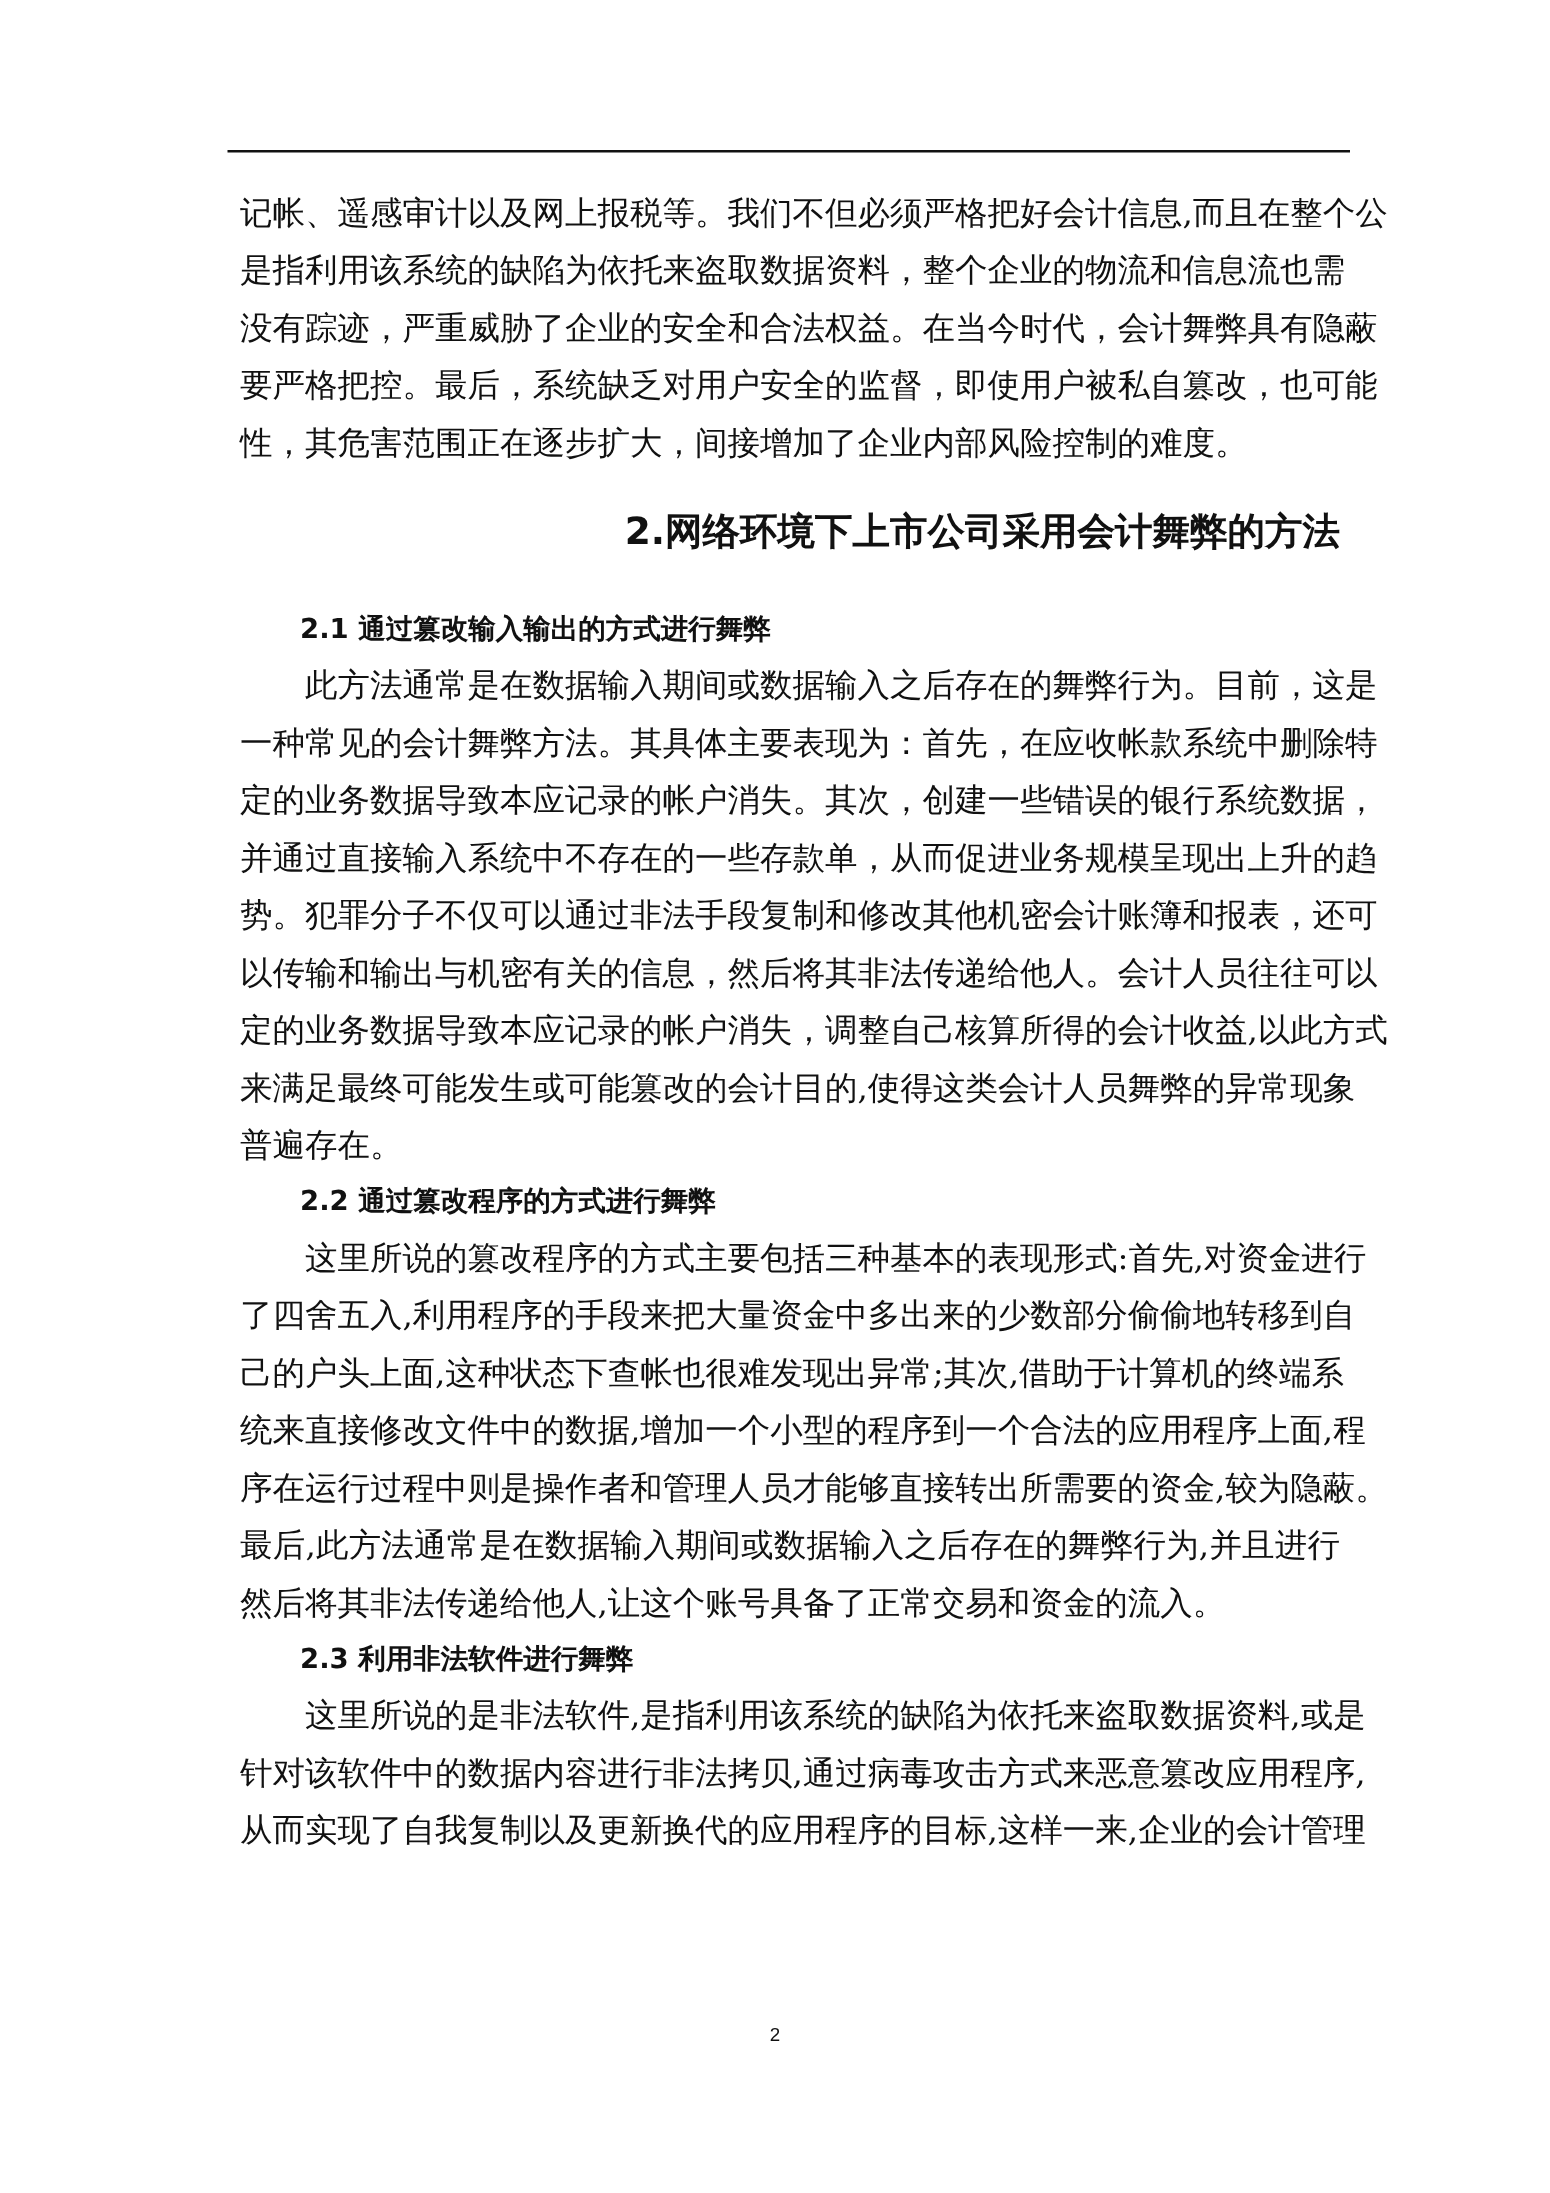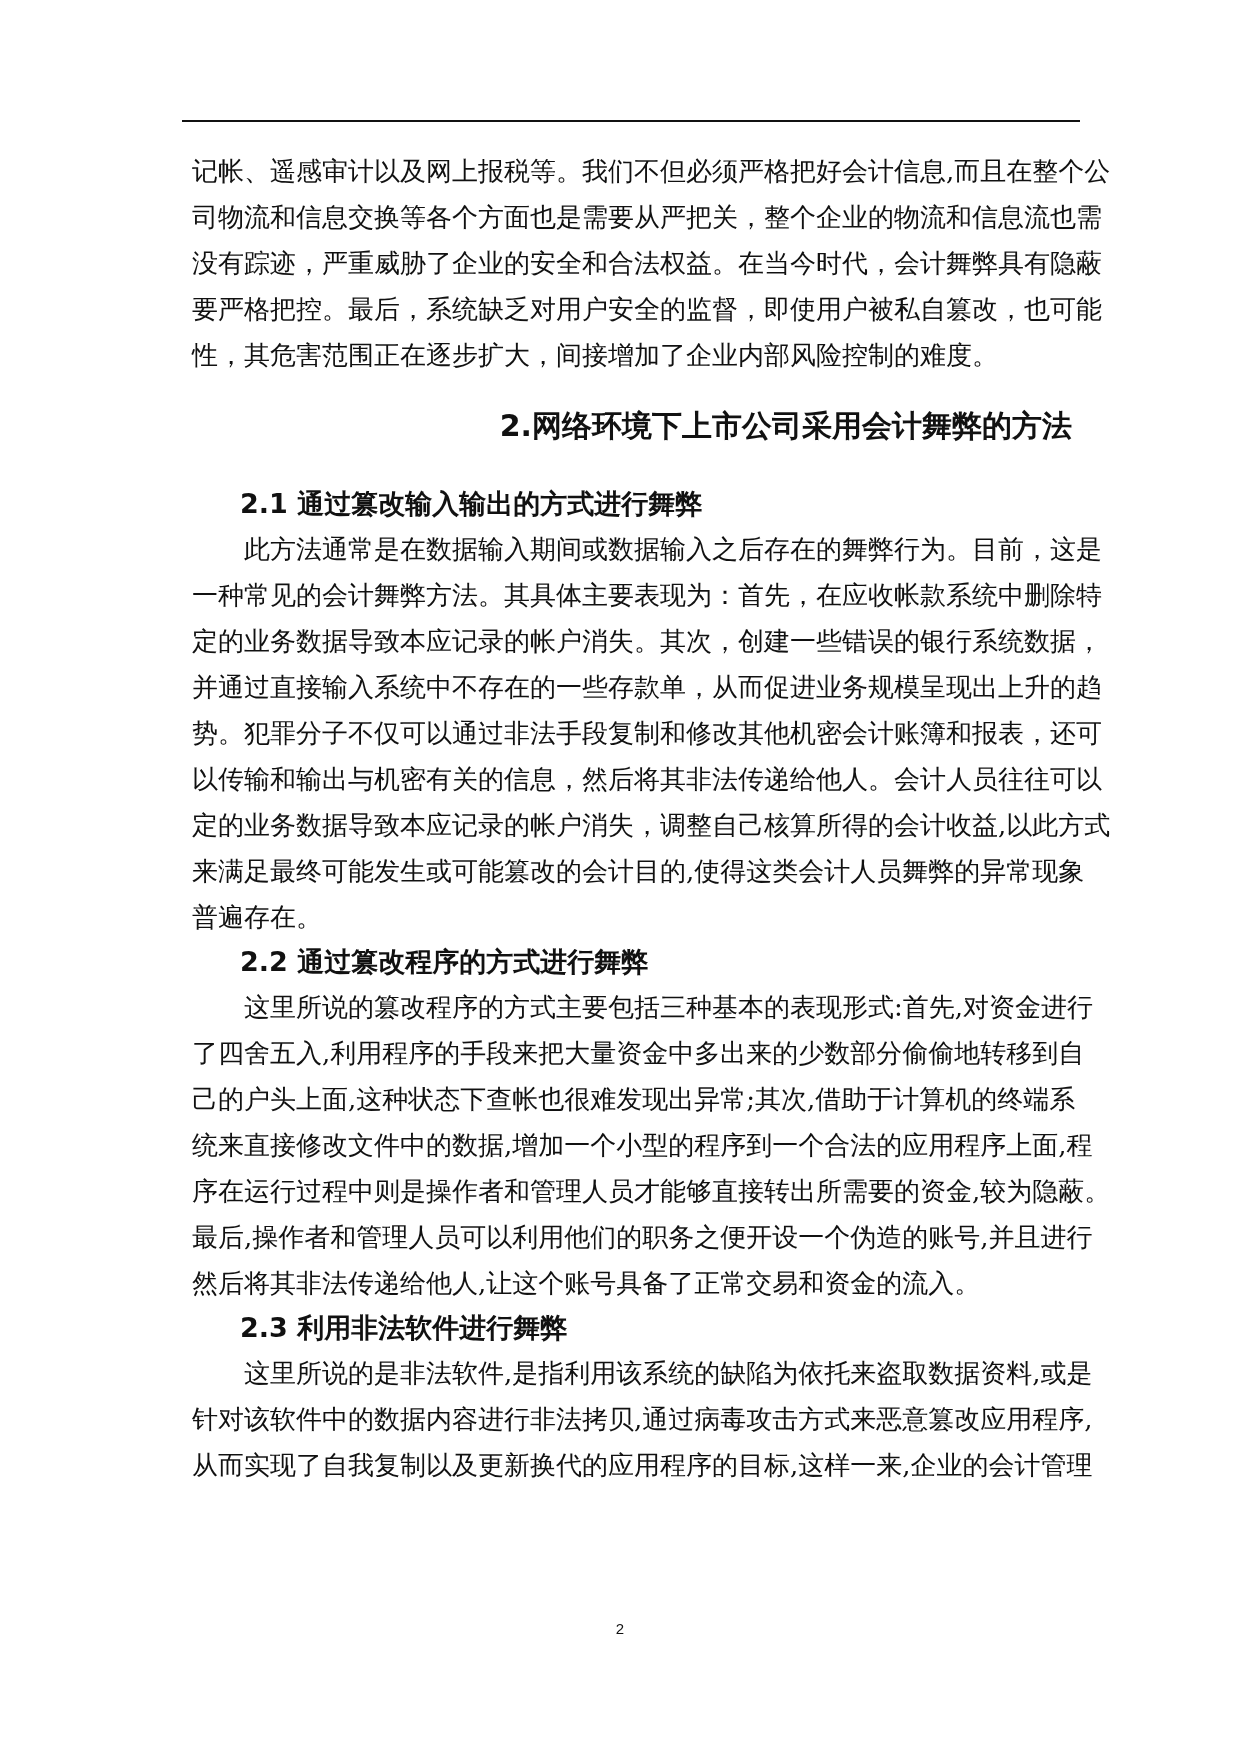--- a/index.html
+++ b/index.html
@@ -25,21 +25,21 @@
       font-size: 30px;
       text-align: right;
       height: 60px;
       line-height: 60px;
       margin-top: 18px;
       margin-bottom: 26px;
     }
     .h2 {
       font-family: "DejaVu Sans", "Liberation Sans", sans-serif;
       font-weight: bold;
-      font-size: 27px;
+      font-size: 22px;
       height: 44px;
       line-height: 44px;
       padding-left: 48px;
     }
     .page-number {
       position: absolute; left: 0; width: 1240px; top: 1620px;
       text-align: center;
       font-family: "Liberation Sans", sans-serif;
       font-size: 15px;
     }
@@ -47,21 +47,21 @@
 </head>
 <body>
 
 <div class="page">
   <div class="header-rule"></div>
 
   <div class="content">
 
     <div>
       <div class="line">记帐、遥感审计以及网上报税等。我们不但必须严格把好会计信息,而且在整个公</div>
-      <div class="line">司物流和信息交换等各个方面也是需要从严把关，整个企业的物流和信息流也需</div>
+      <div class="line">是指利用该系统的缺陷为依托来盗取数据资料，整个企业的物流和信息流也需</div>
       <div class="line">没有踪迹，严重威胁了企业的安全和合法权益。在当今时代，会计舞弊具有隐蔽</div>
       <div class="line">要严格把控。最后，系统缺乏对用户安全的监督，即使用户被私自篡改，也可能</div>
       <div class="line last">性，其危害范围正在逐步扩大，间接增加了企业内部风险控制的难度。</div>
     </div>
 
     <div class="h1">2.网络环境下上市公司采用会计舞弊的方法</div>
 
     <div>
       <div class="h2">2.1 通过篡改输入输出的方式进行舞弊</div>
       <div class="line indent">此方法通常是在数据输入期间或数据输入之后存在的舞弊行为。目前，这是</div>
@@ -75,21 +75,21 @@
       <div class="line last">普遍存在。</div>
     </div>
 
     <div>
       <div class="h2">2.2  通过篡改程序的方式进行舞弊</div>
       <div class="line indent">这里所说的篡改程序的方式主要包括三种基本的表现形式:首先,对资金进行</div>
       <div class="line">了四舍五入,利用程序的手段来把大量资金中多出来的少数部分偷偷地转移到自</div>
       <div class="line">己的户头上面,这种状态下查帐也很难发现出异常;其次,借助于计算机的终端系</div>
       <div class="line">统来直接修改文件中的数据,增加一个小型的程序到一个合法的应用程序上面,程</div>
       <div class="line">序在运行过程中则是操作者和管理人员才能够直接转出所需要的资金,较为隐蔽。</div>
-      <div class="line">最后,操作者和管理人员可以利用他们的职务之便开设一个伪造的账号,并且进行</div>
+      <div class="line">最后,此方法通常是在数据输入期间或数据输入之后存在的舞弊行为,并且进行</div>
       <div class="line last">然后将其非法传递给他人,让这个账号具备了正常交易和资金的流入。</div>
     </div>
 
     <div>
       <div class="h2">2.3  利用非法软件进行舞弊</div>
       <div class="line indent">这里所说的是非法软件,是指利用该系统的缺陷为依托来盗取数据资料,或是</div>
       <div class="line">针对该软件中的数据内容进行非法拷贝,通过病毒攻击方式来恶意篡改应用程序,</div>
       <div class="line">从而实现了自我复制以及更新换代的应用程序的目标,这样一来,企业的会计管理</div>
     </div>
 

